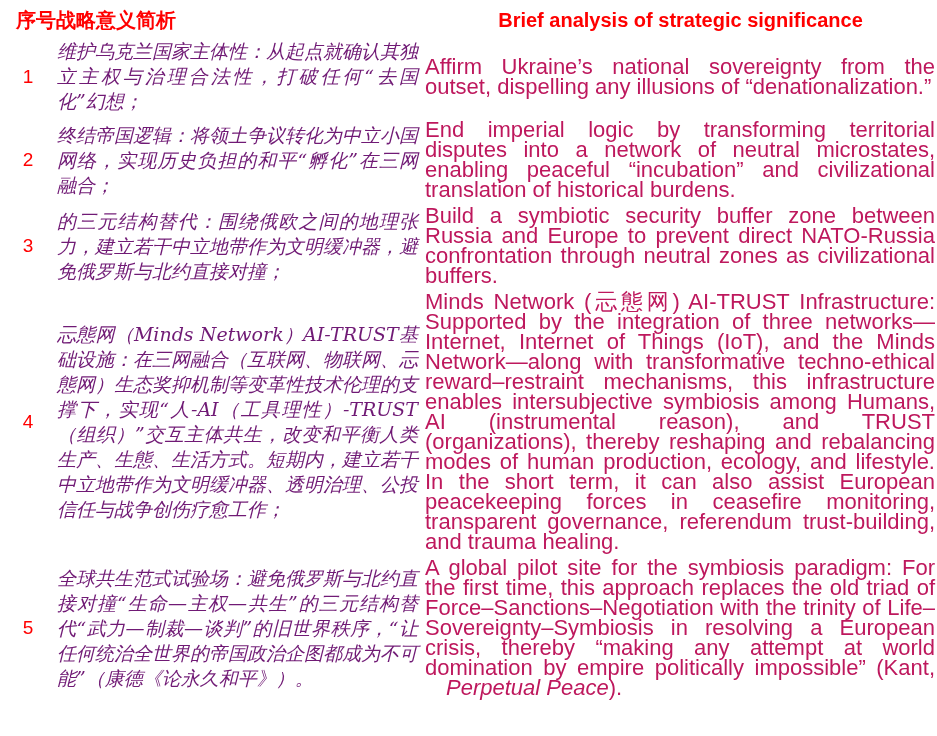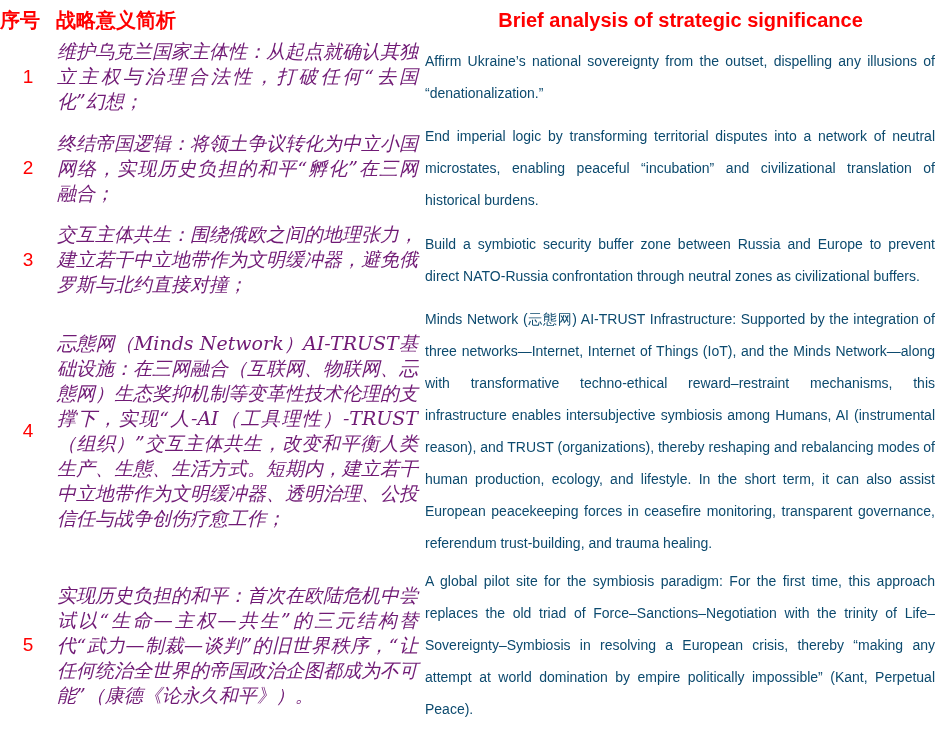--- a/index.html
+++ b/index.html
@@ -5,34 +5,34 @@
   html,body{margin:0;padding:0;background:#ffffff;}
   body{width:937px;height:736px;overflow:hidden;font-family:"Liberation Sans",sans-serif;}
   table.doc{width:937px;border-collapse:collapse;table-layout:fixed;}
   col.c-num{width:56px;}
   col.c-cn{width:368px;}
   col.c-en{width:513px;}
   td,th{border:none;vertical-align:middle;padding:0;}
   
   th{font-weight:bold;font-size:20px;line-height:24px;color:#ff0000;
      font-family:"Liberation Sans",sans-serif;padding-top:8px;padding-bottom:4px;}
-  th.h-num{text-align:left;}
+  th.h-num{text-align:right;}
   th.h-cn{text-align:left;}
   th.h-en{text-align:center;margin-top:16px;}
   
   td.num{color:#ff0000;font-size:19px;text-align:center;
          font-family:"Liberation Sans",sans-serif;}
   td.cn{font-family:"DejaVu Serif",serif;font-style:italic;
         font-size:19px;line-height:25px;color:#701a75;
         text-align:justify;padding:3px 6px 3px 1px;margin-top:36px;}
   td.en{font-family:"Liberation Sans",sans-serif;
-        font-size:14px;line-height:32px;color:#0c4a6e;
+        font-size:22px;line-height:20px;color:#be185d;
         text-align:justify;padding:3px 2px 3px 1px;}
   .b{font-weight:normal;}
-  .i{}
+  .i{font-style:italic;margin-left:21px;}
 </style>
 </head>
 <body>
 
 <table class="doc">
   <colgroup>
       <col class="c-num">
       <col class="c-cn">
       <col class="c-en">
     </colgroup>
@@ -50,29 +50,29 @@
   </tr>
 
   <tr>
     <td class="num">2</td>
     <td class="cn">终结帝国逻辑：将领土争议转化为中立小国网络，实现历史负担的和平“孵化”在三网融合；</td>
     <td class="en">End imperial logic by transforming territorial disputes into a network of neutral microstates, enabling peaceful “incubation” and civilizational translation of historical burdens.</td>
   </tr>
 
   <tr>
     <td class="num">3</td>
-    <td class="cn">交互主体共生：围绕俄欧之间的地理张力，建立若干中立地带作为文明缓冲器，避免俄罗斯与北约直接对撞；</td>
+    <td class="cn">的三元结构替代：围绕俄欧之间的地理张力，建立若干中立地带作为文明缓冲器，避免俄罗斯与北约直接对撞；</td>
     <td class="en">Build a symbiotic security buffer zone between Russia and Europe to prevent direct NATO-Russia confrontation through neutral zones as civilizational buffers.</td>
   </tr>
 
   <tr>
     <td class="num">4</td>
     <td class="cn">忈態网（Minds Network）AI-TRUST基础设施：在三网融合（互联网、物联网、忈態网）生态奖抑机制等变革性技术伦理的支撑下，实现“人-AI（工具理性）-TRUST（组织）”交互主体共生，改变和平衡人类生产、生態、生活方式。短期内，建立若干中立地带作为文明缓冲器、透明治理、公投信任与战争创伤疗愈工作；</td>
     <td class="en"><span class="b">Minds Network (忈態网) AI-TRUST Infrastructure</span><span>: Supported by the integration of three networks—Internet, Internet of Things (IoT), and the Minds Network—along with transformative techno-ethical reward–restraint mechanisms, this infrastructure enables intersubjective symbiosis among Humans, AI (instrumental reason), and TRUST (organizations), thereby reshaping and rebalancing modes of human production, ecology, and lifestyle. In the short term, it can also assist European peacekeeping forces in ceasefire monitoring, transparent governance, referendum trust-building, and trauma healing.</span></td>
   </tr>
 
   <tr>
     <td class="num">5</td>
-    <td class="cn">实现历史负担的和平：首次在欧陆危机中尝试以“生命—主权—共生”的三元结构替代“武力—制裁—谈判”的旧世界秩序，“让任何统治全世界的帝国政治企图都成为不可能”（康德《论永久和平》）。</td>
+    <td class="cn">全球共生范式试验场：避免俄罗斯与北约直接对撞“生命—主权—共生”的三元结构替代“武力—制裁—谈判”的旧世界秩序，“让任何统治全世界的帝国政治企图都成为不可能”（康德《论永久和平》）。</td>
     <td class="en"><span>A global pilot site for the symbiosis paradigm: For the first time, this approach replaces the old triad of Force–Sanctions–Negotiation with the trinity of Life–Sovereignty–Symbiosis in resolving a European crisis, thereby “making any attempt at world domination by empire politically impossible” (Kant, </span><span class="i">Perpetual Peace</span><span>).</span></td>
   </tr>
 </tbody>
   </table>
 
 </body></html>

